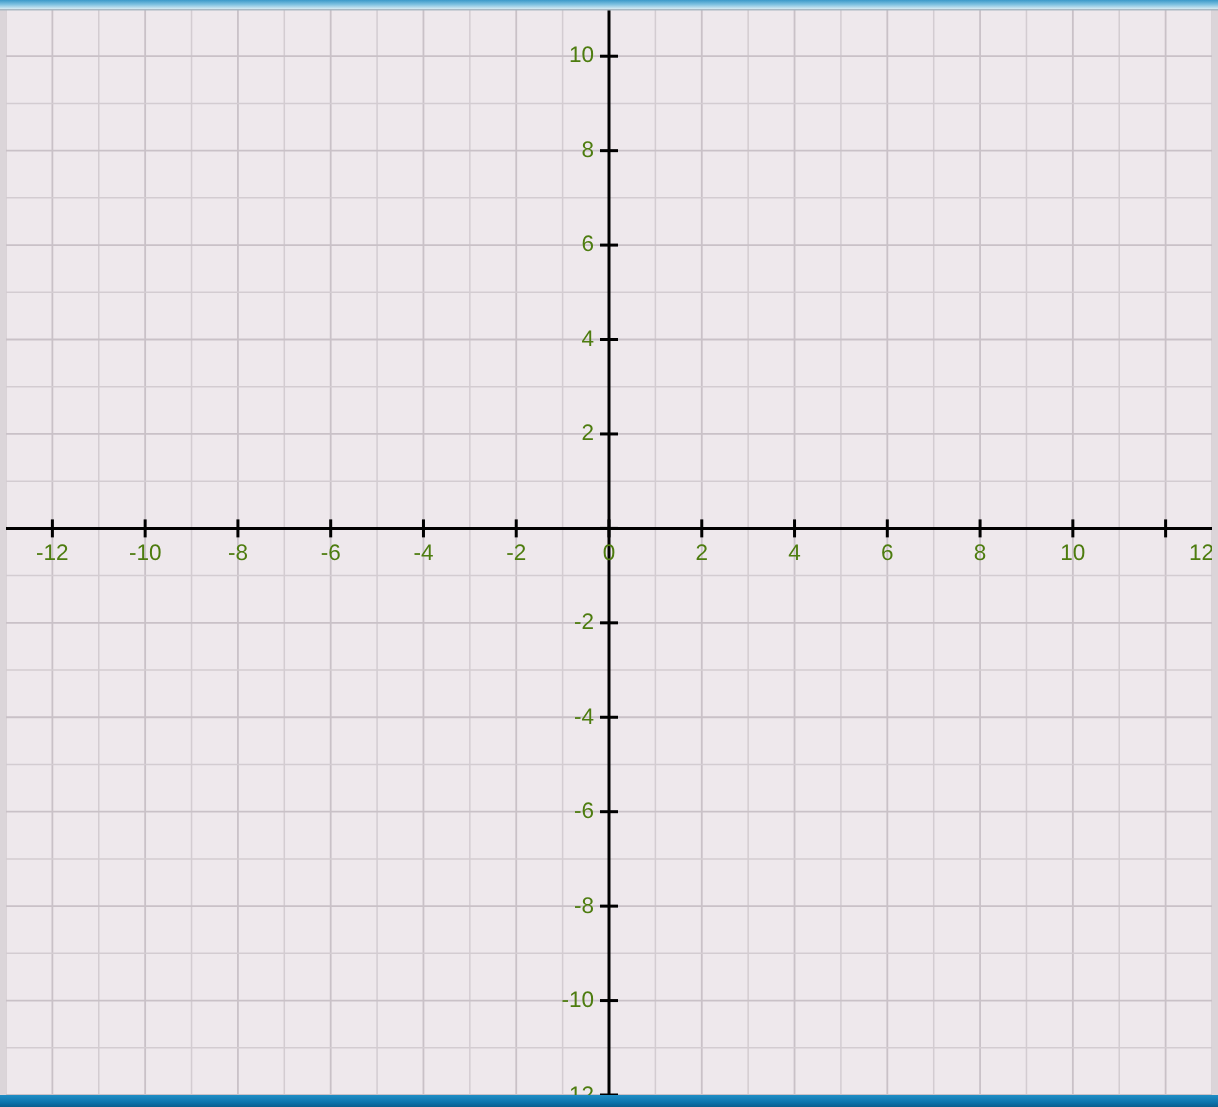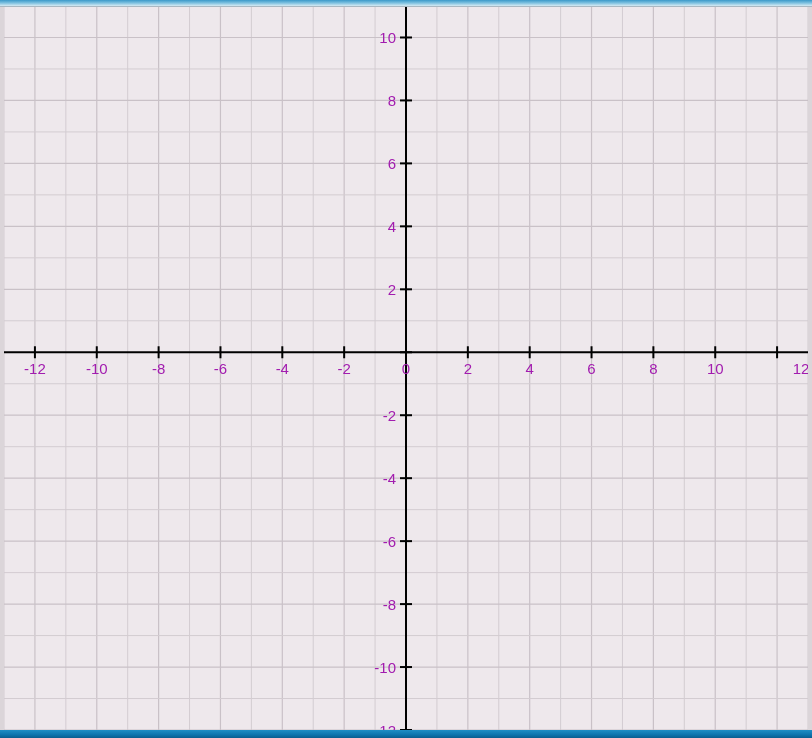--- a/index.html
+++ b/index.html
@@ -71,21 +71,21 @@
     stroke: #000;
     stroke-width: 2;
   }
   .tick-line {
     stroke: #000;
     stroke-width: 2;
   }
   .tick-label {
     position: absolute;
     font-size: 15px;
-    color: #a21caf;
+    color: #4d7c0f;
     white-space: nowrap;
     font-family: Verdana, Geneva, sans-serif;
   }
   .tick-x {
     transform: translate(-50%, 0);
     top: 0;
   }
   .tick-y {
     transform: translate(0, -50%);
     right: 0;

